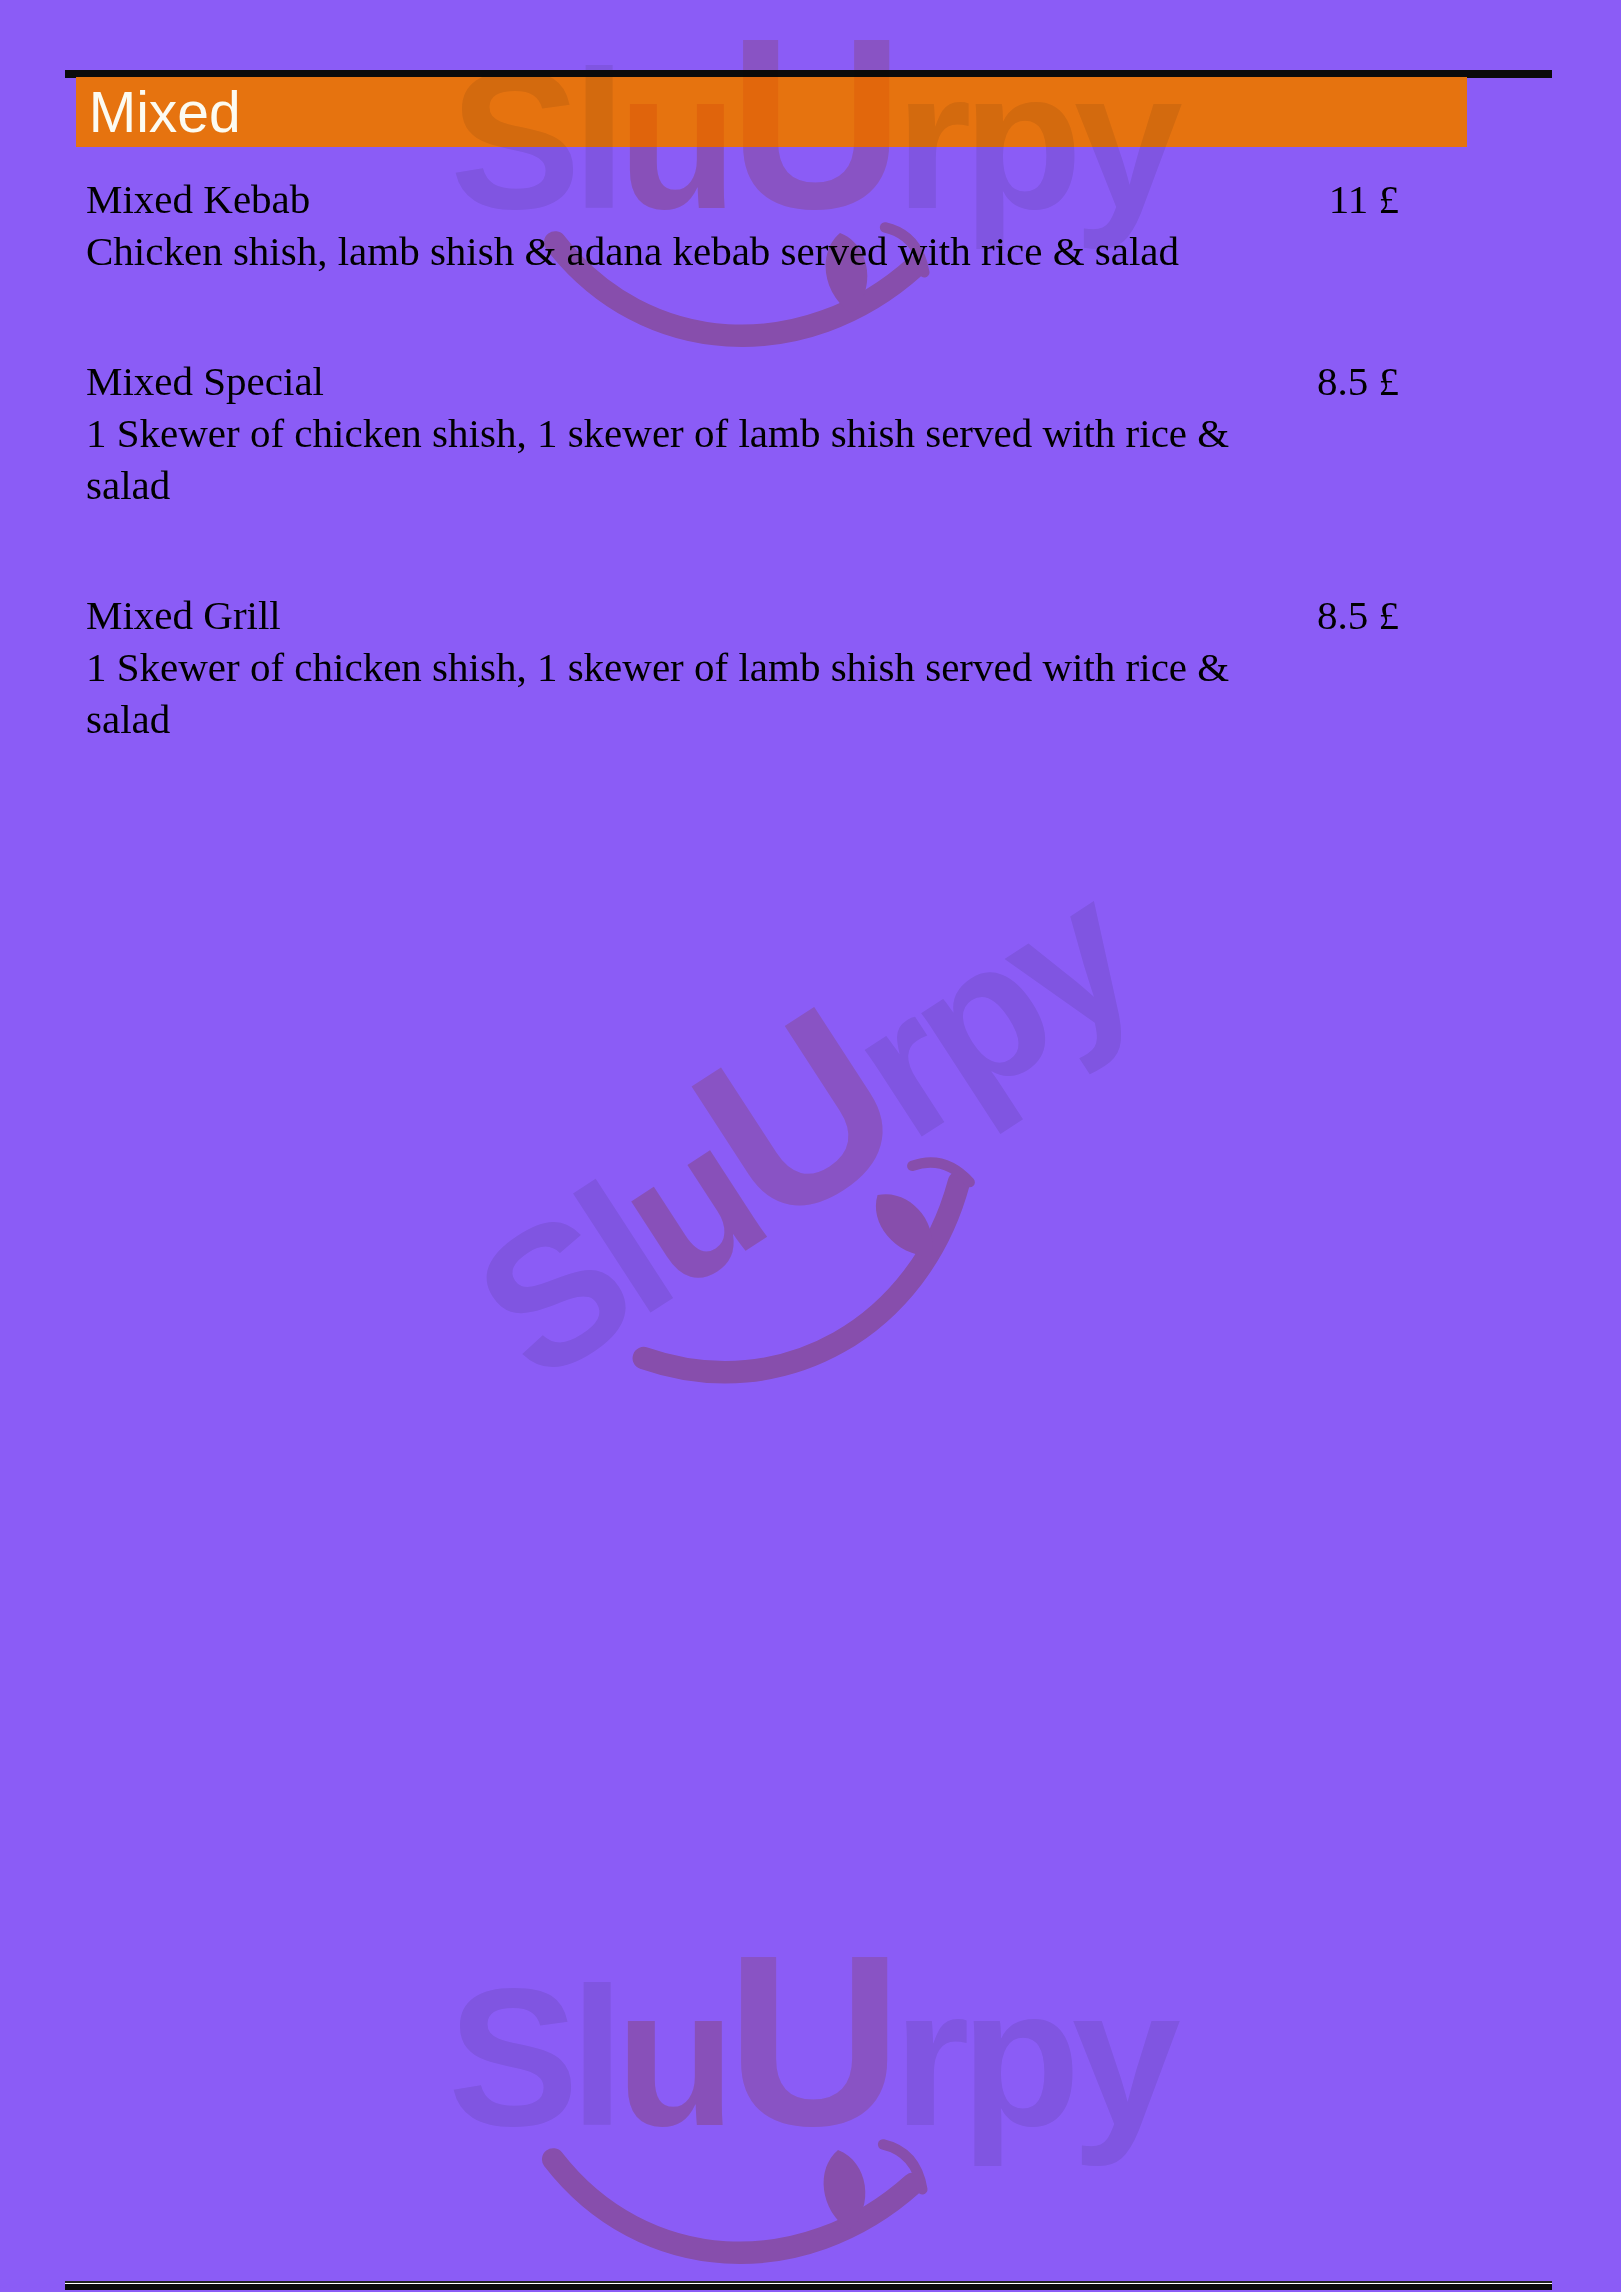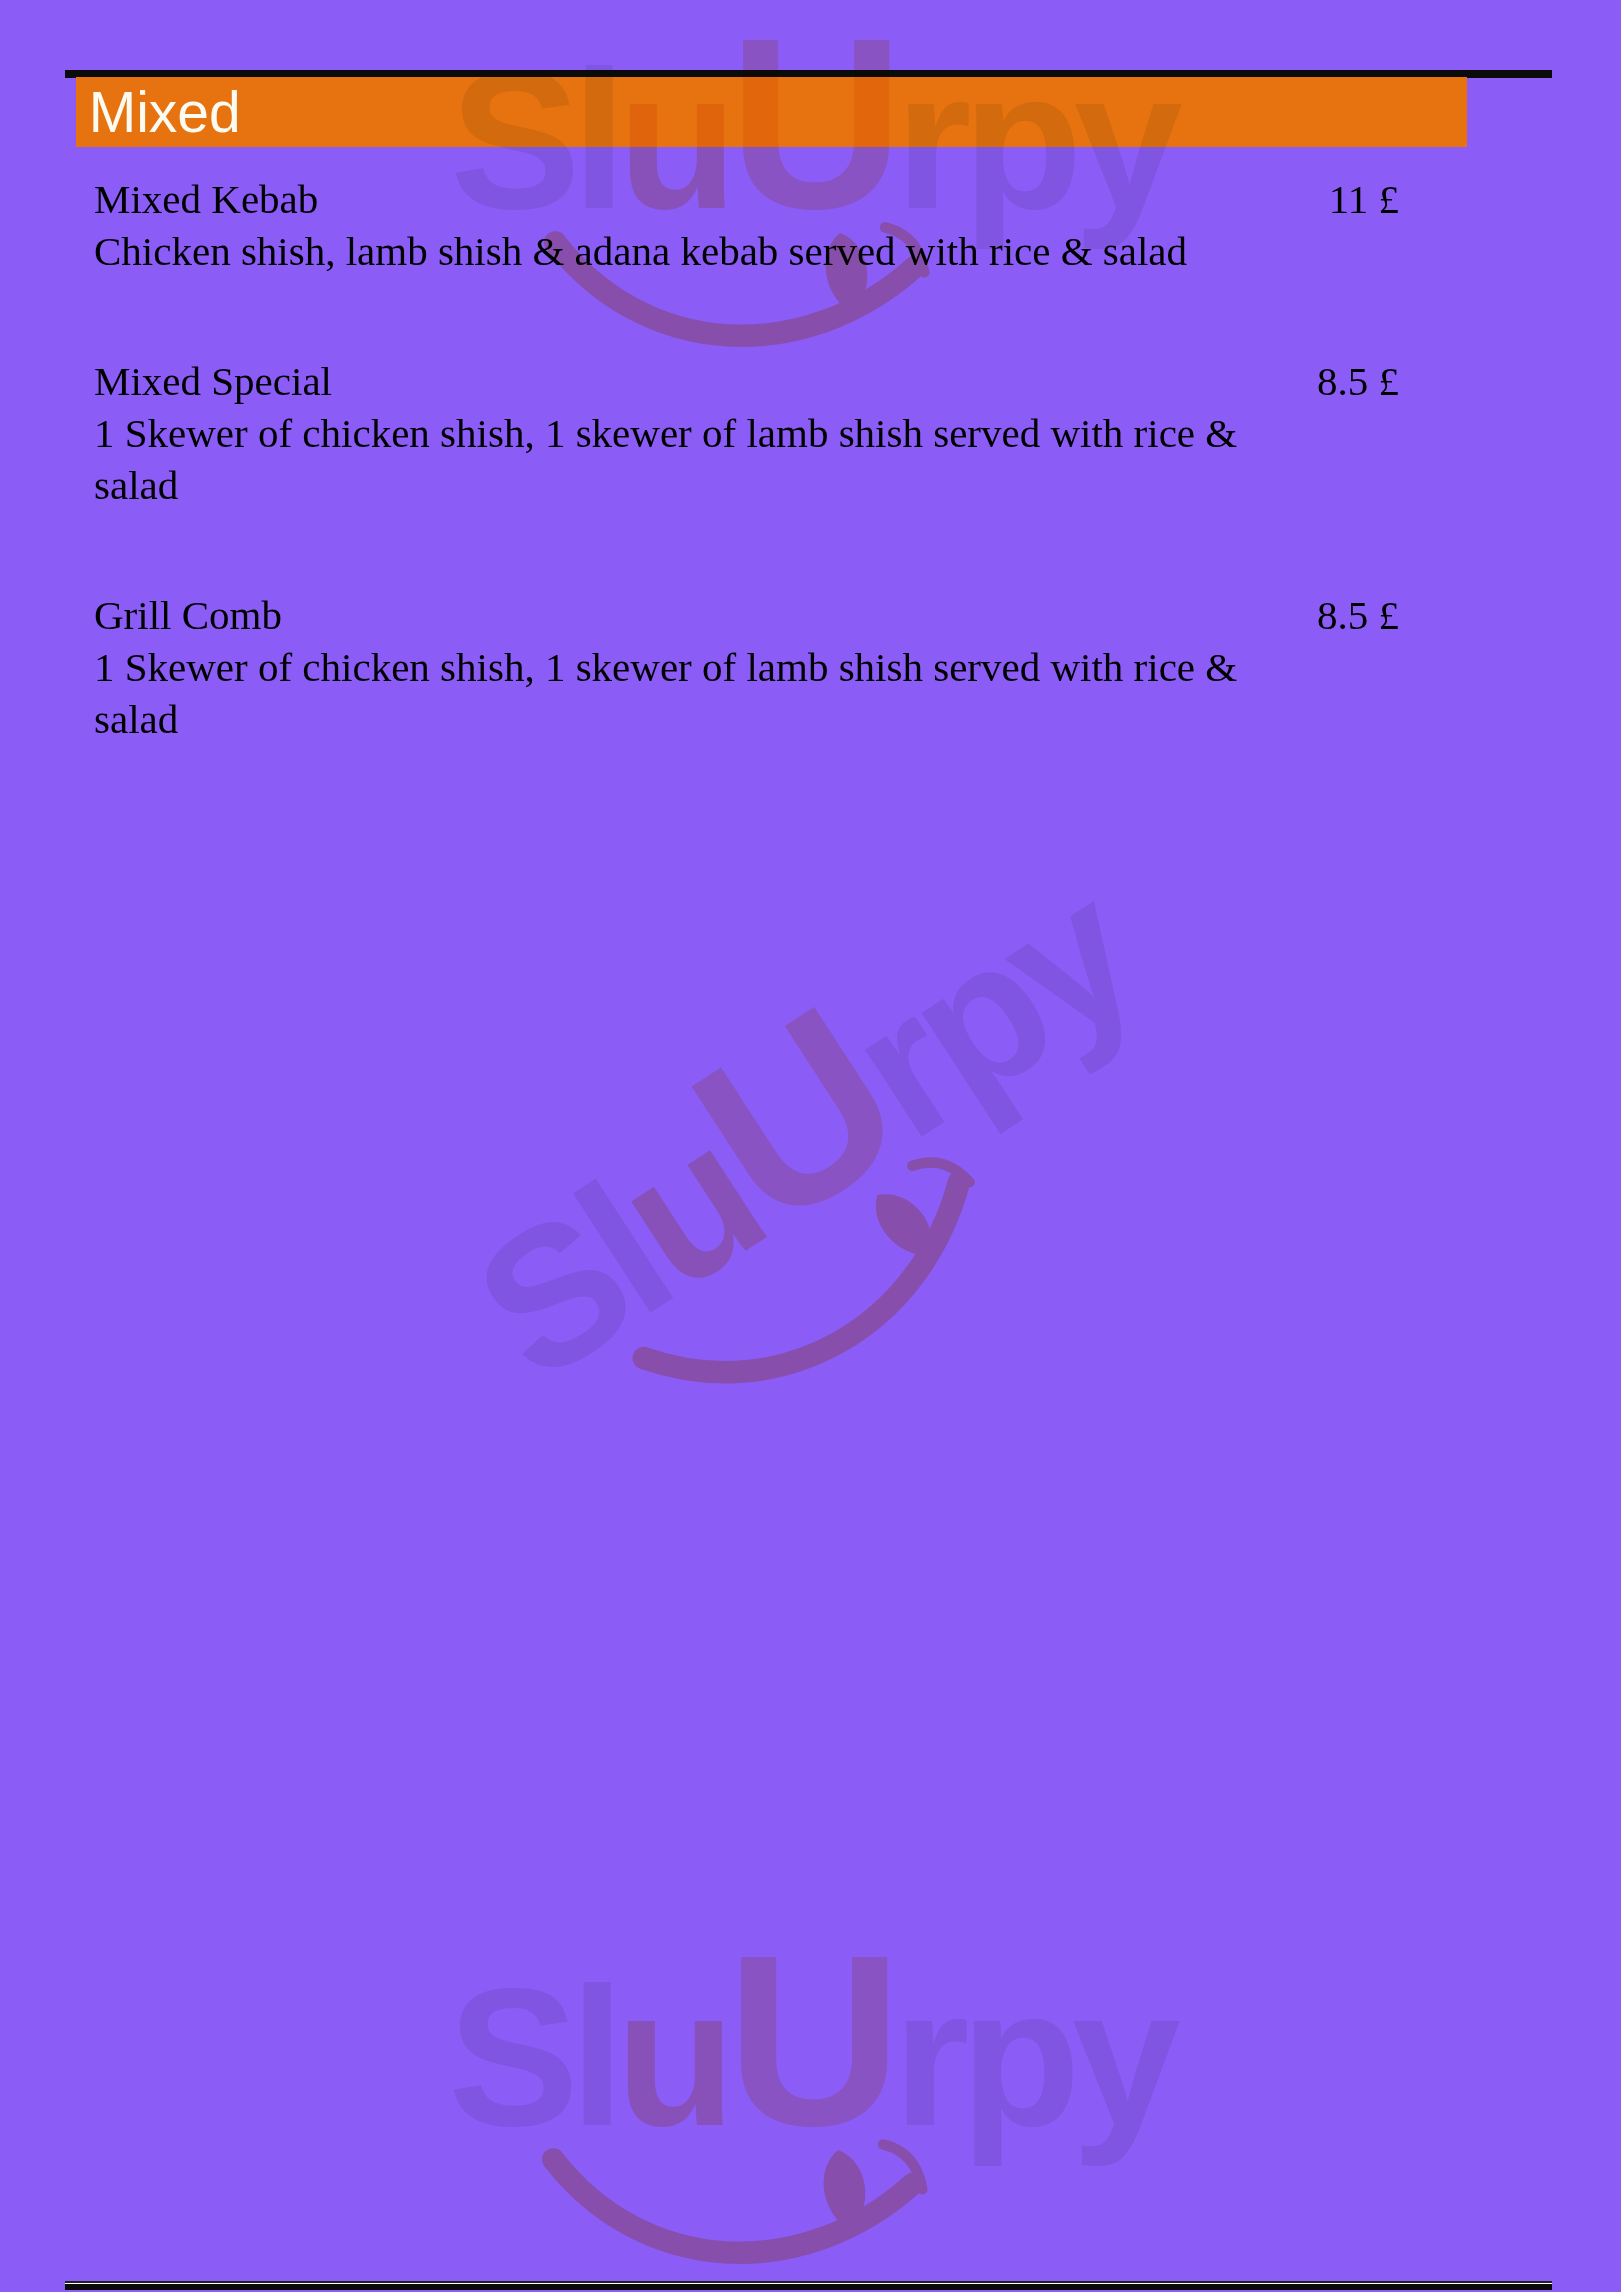--- a/index.html
+++ b/index.html
@@ -40,21 +40,21 @@
   }
   .bottom-rule{
     position:absolute;left:65px;top:2281px;width:1487px;height:8.8px;
     background:linear-gradient(to bottom,#222 0 2px,#ffffff 2px 2.9px,var(--rule-black) 2.9px 8.8px);
   }
 
   
   .menu{
     position:absolute;left:86px;top:173px;width:1313px;
   }
-  .item{margin-bottom:78px;margin-left:8px;}
+  .item{margin-bottom:78px;}
   .item-head{
     display:flex;justify-content:space-between;align-items:baseline;
     font-size:41px;line-height:52px;
   }
   .item-name{white-space:nowrap;}
   .item-price{white-space:nowrap;text-align:right;}
   .item-desc{font-size:41px;line-height:52px;}
   .desc-line{white-space:nowrap;}
 
   
@@ -113,21 +113,21 @@
         <span class="item-price">8.5 £</span>
       </div>
       <div class="item-desc">
           <div class="desc-line">1 Skewer of chicken shish, 1 skewer of lamb shish served with rice &amp;</div>
           <div class="desc-line">salad</div>
         </div>
     </div>
 
     <div class="item">
       <div class="item-head">
-        <span class="item-name">Grill Comb</span>
+        <span class="item-name">Mixed Grill</span>
         <span class="item-price">8.5 £</span>
       </div>
       <div class="item-desc">
           <div class="desc-line">1 Skewer of chicken shish, 1 skewer of lamb shish served with rice &amp;</div>
           <div class="desc-line">salad</div>
         </div>
     </div>
   </div>
 
   <div class="wm wm-center" style="left:812px;top:198px;">

